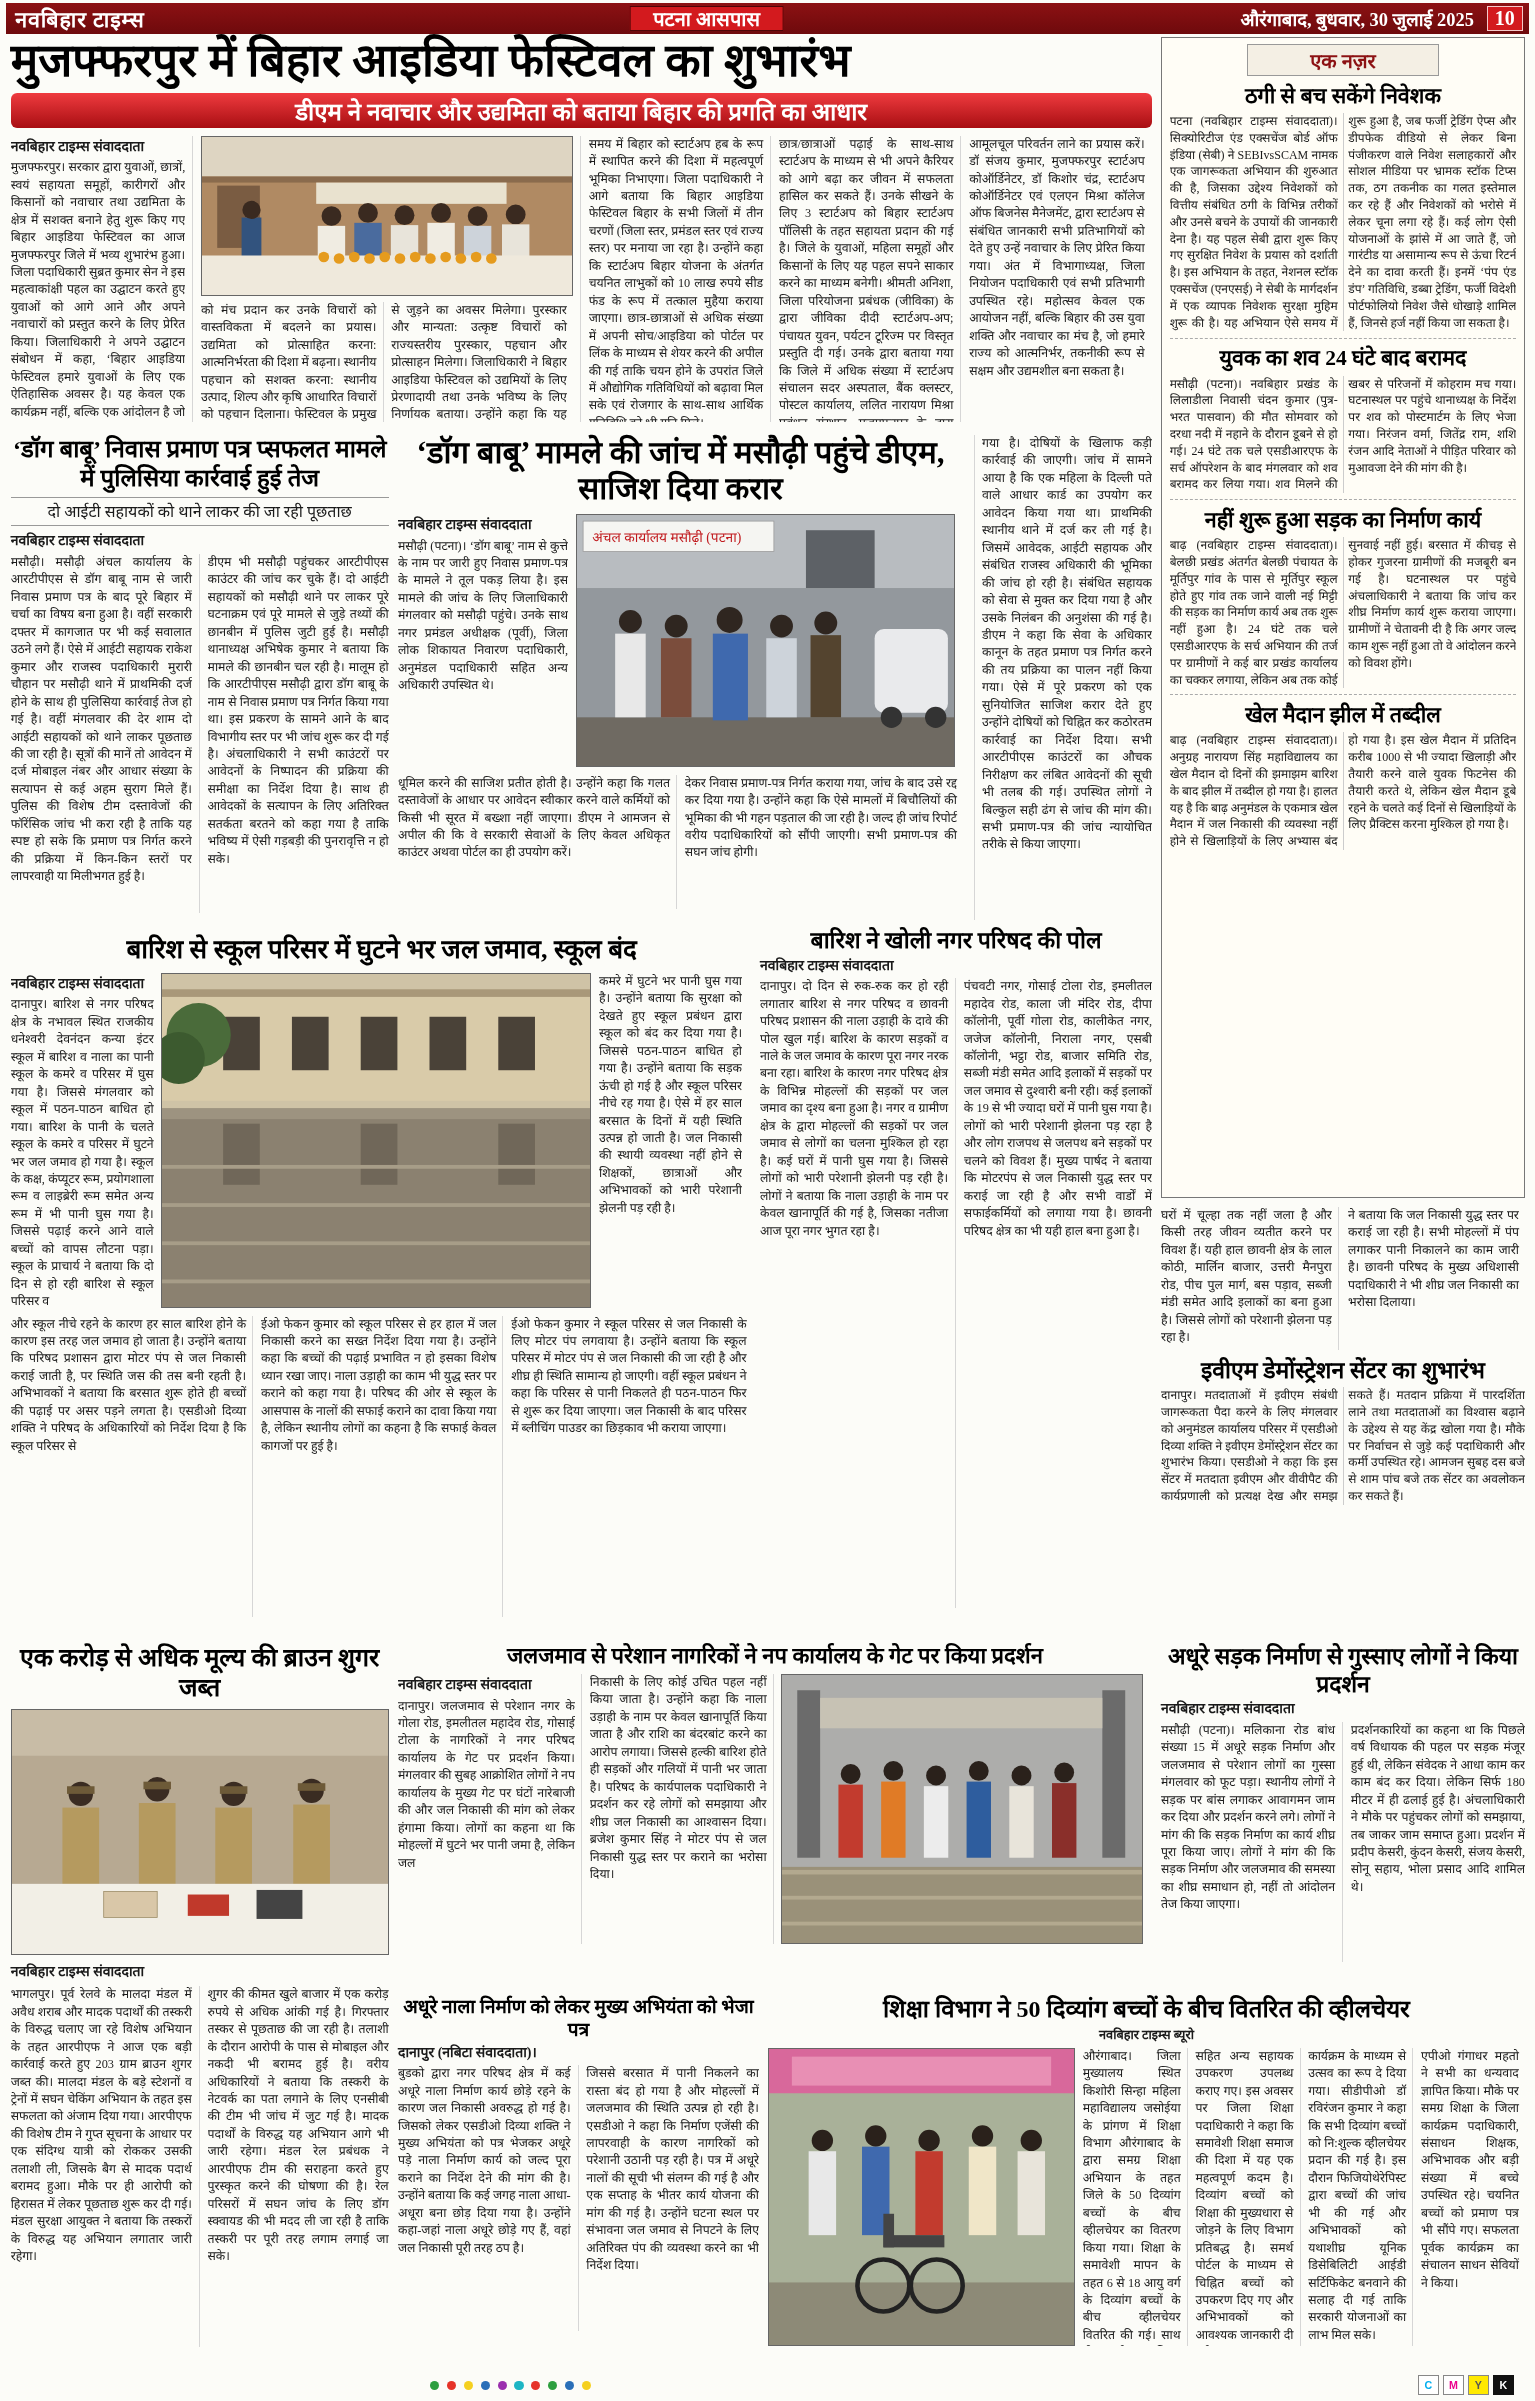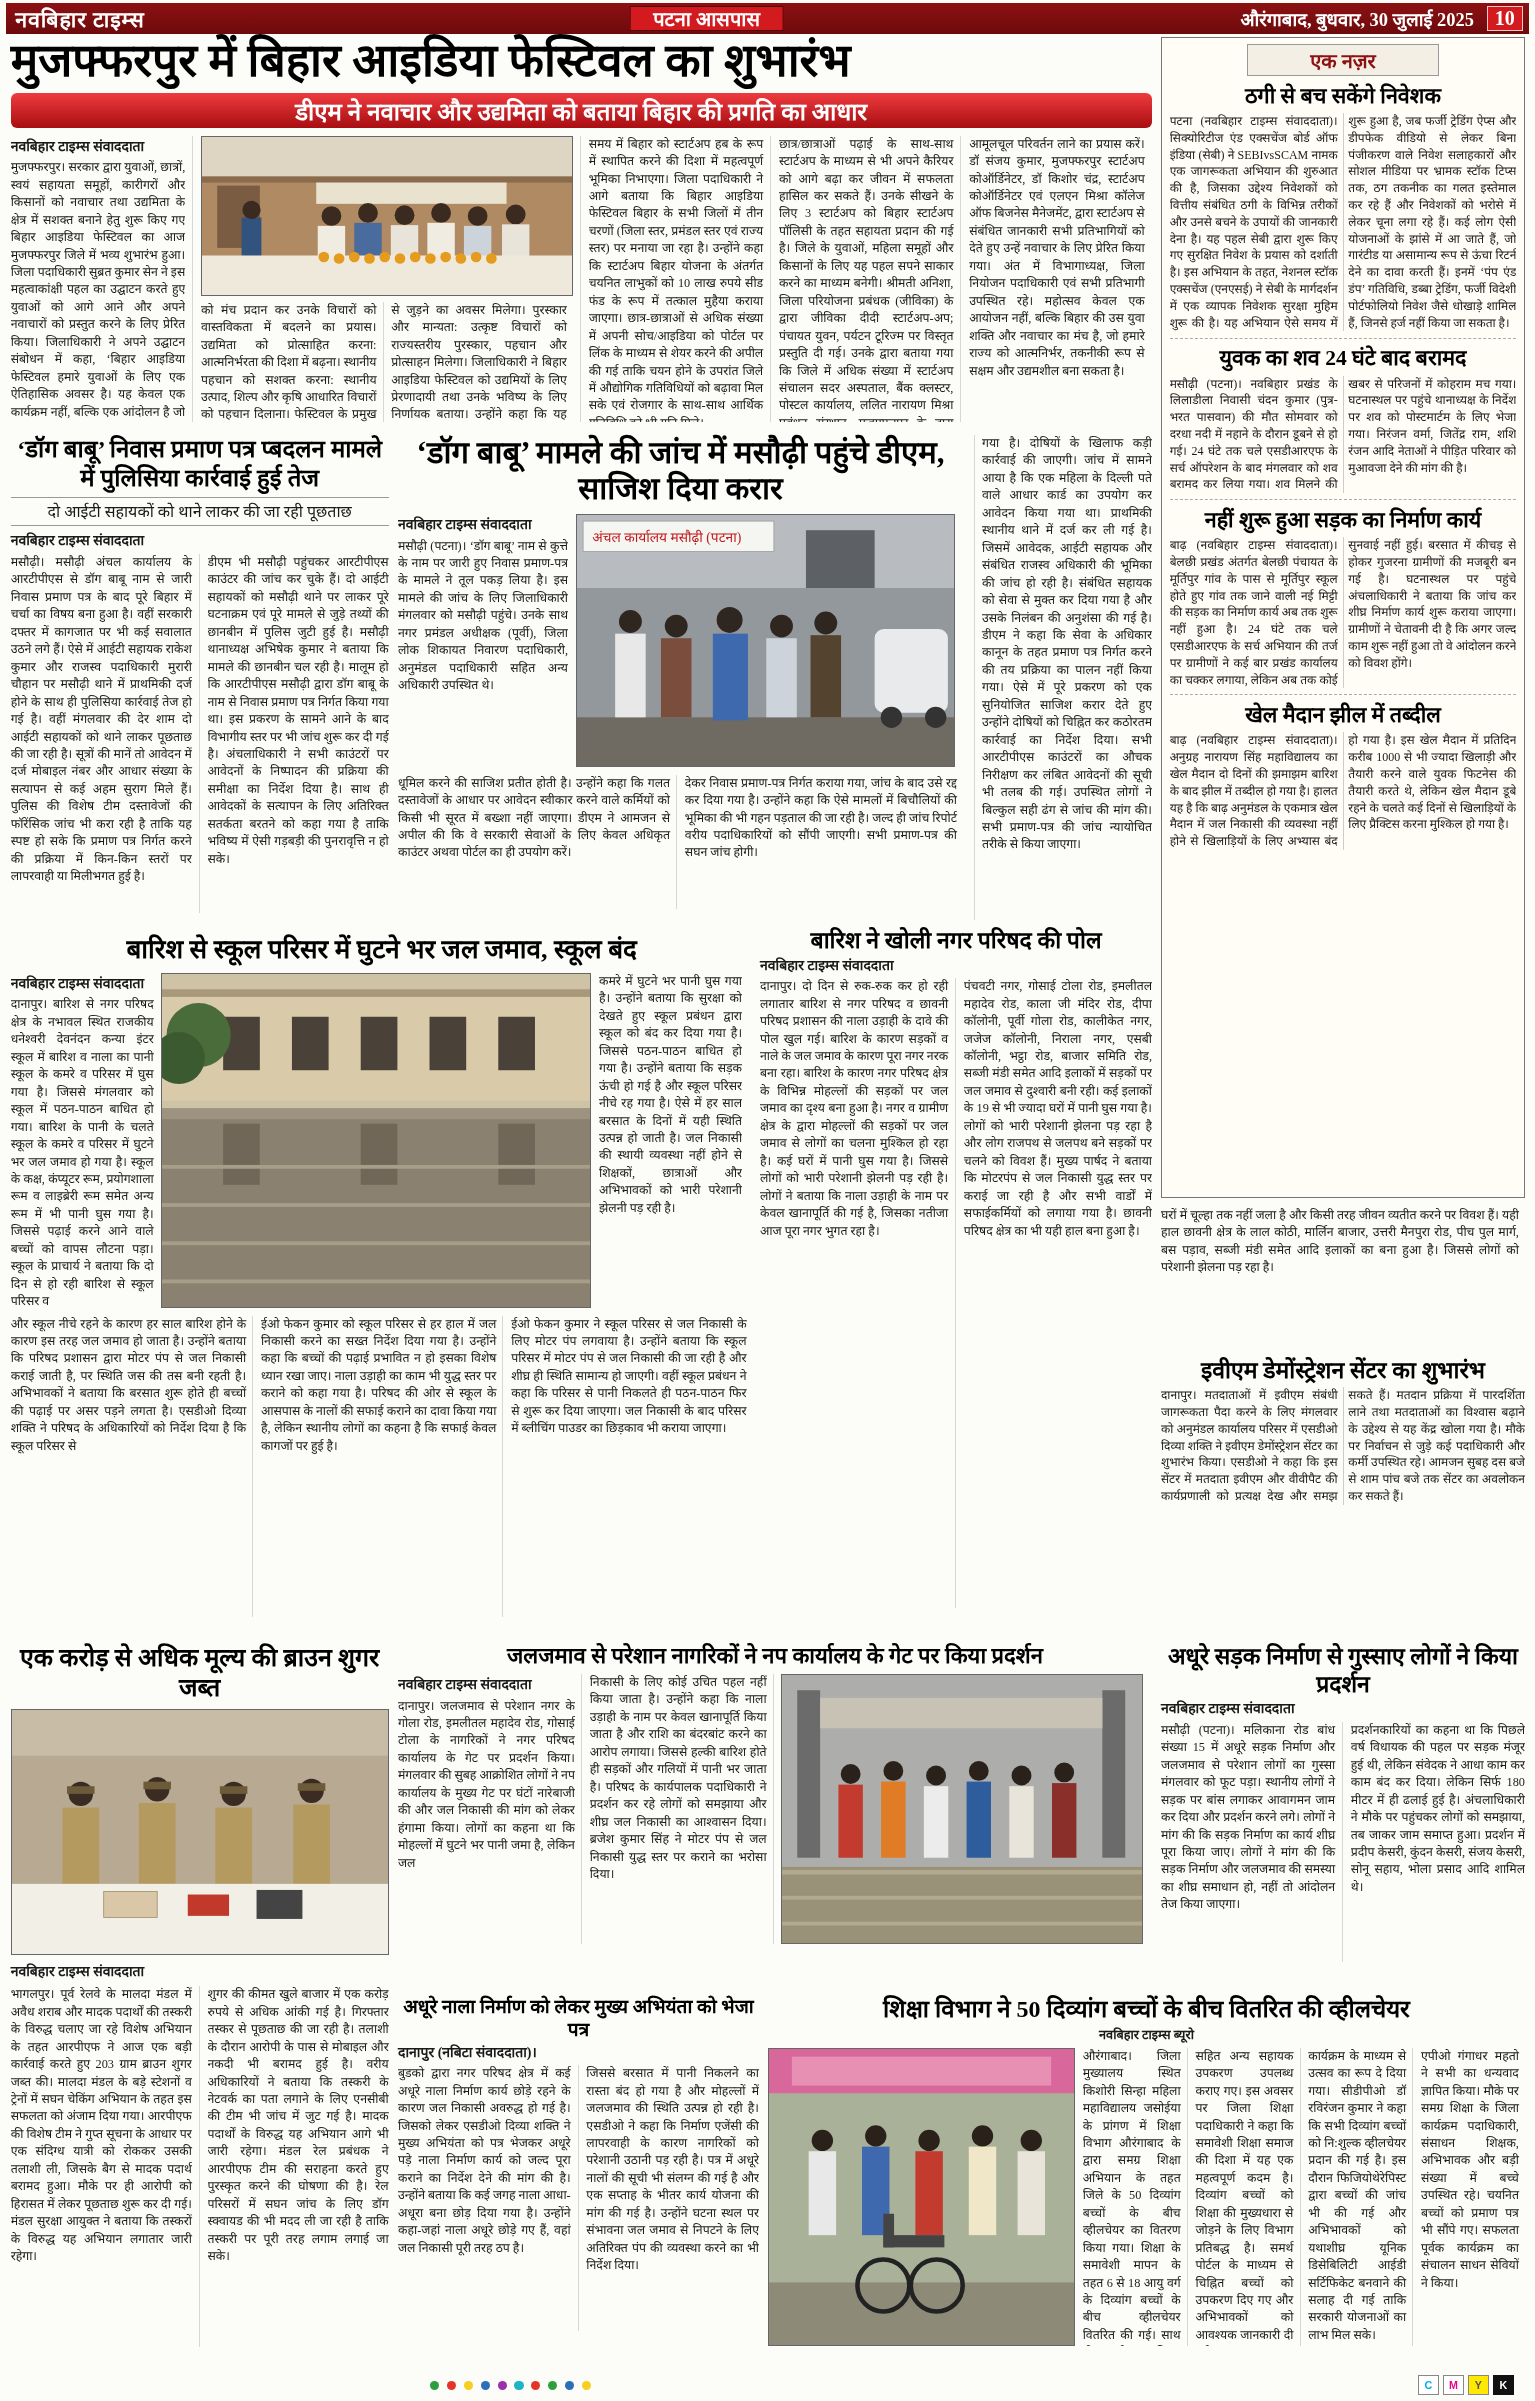--- a/index.html
+++ b/index.html
@@ -220,21 +220,21 @@
       <h3>नहीं शुरू हुआ सड़क का निर्माण कार्य</h3>
       <div class="sb-body sb-b3">बाढ़ (नवबिहार टाइम्स संवाददाता)। बेलछी प्रखंड अंतर्गत बेलछी पंचायत के मूर्तिपुर गांव के पास से मूर्तिपुर स्कूल होते हुए गांव तक जाने वाली नई मिट्टी की सड़क का निर्माण कार्य अब तक शुरू नहीं हुआ है। 24 घंटे तक चले एसडीआरएफ के सर्च अभियान की तर्ज पर ग्रामीणों ने कई बार प्रखंड कार्यालय का चक्कर लगाया, लेकिन अब तक कोई सुनवाई नहीं हुई। बरसात में कीचड़ से होकर गुजरना ग्रामीणों की मजबूरी बन गई है। घटनास्थल पर पहुंचे अंचलाधिकारी ने बताया कि जांच कर शीघ्र निर्माण कार्य शुरू कराया जाएगा। ग्रामीणों ने चेतावनी दी है कि अगर जल्द काम शुरू नहीं हुआ तो वे आंदोलन करने को विवश होंगे।</div>
     </div>
     <div class="sb-article">
       <h3>खेल मैदान झील में तब्दील</h3>
       <div class="sb-body sb-b4">बाढ़ (नवबिहार टाइम्स संवाददाता)। अनुग्रह नारायण सिंह महाविद्यालय का खेल मैदान दो दिनों की झमाझम बारिश के बाद झील में तब्दील हो गया है। हालत यह है कि बाढ़ अनुमंडल के एकमात्र खेल मैदान में जल निकासी की व्यवस्था नहीं होने से खिलाड़ियों के लिए अभ्यास बंद हो गया है। इस खेल मैदान में प्रतिदिन करीब 1000 से भी ज्यादा खिलाड़ी और तैयारी करने वाले युवक फिटनेस की तैयारी करते थे, लेकिन खेल मैदान डूबे रहने के चलते कई दिनों से खिलाड़ियों के लिए प्रैक्टिस करना मुश्किल हो गया है।</div>
     </div>
   </div>
 
   <div class="dog-left">
-    <h2>‘डॉग बाबू’ निवास प्रमाण पत्र प्बदलन मामले में पुलिसिया कार्रवाई हुई तेज</h2>
+    <h2>‘डॉग बाबू’ निवास प्रमाण पत्र प्सफलत मामले में पुलिसिया कार्रवाई हुई तेज</h2>
     <div class="dog-sub">दो आईटी सहायकों को थाने लाकर की जा रही पूछताछ</div>
     <div class="byline">नवबिहार टाइम्स संवाददाता</div>
     <div class="cols">
       <div class="col bodytext">मसौढ़ी। मसौढ़ी अंचल कार्यालय के आरटीपीएस से डॉग बाबू नाम से जारी निवास प्रमाण पत्र के बाद पूरे बिहार में चर्चा का विषय बना हुआ है। वहीं सरकारी दफ्तर में कागजात पर भी कई सवालात उठने लगे हैं। ऐसे में आईटी सहायक राकेश कुमार और राजस्व पदाधिकारी मुरारी चौहान पर मसौढ़ी थाने में प्राथमिकी दर्ज होने के साथ ही पुलिसिया कार्रवाई तेज हो गई है। वहीं मंगलवार की देर शाम दो आईटी सहायकों को थाने लाकर पूछताछ की जा रही है। सूत्रों की मानें तो आवेदन में दर्ज मोबाइल नंबर और आधार संख्या के सत्यापन से कई अहम सुराग मिले हैं। पुलिस की विशेष टीम दस्तावेजों की फॉरेंसिक जांच भी करा रही है ताकि यह स्पष्ट हो सके कि प्रमाण पत्र निर्गत करने की प्रक्रिया में किन-किन स्तरों पर लापरवाही या मिलीभगत हुई है।</div>
       <div class="col bodytext">डीएम भी मसौढ़ी पहुंचकर आरटीपीएस काउंटर की जांच कर चुके हैं। दो आईटी सहायकों को मसौढ़ी थाने पर लाकर पूरे घटनाक्रम एवं पूरे मामले से जुड़े तथ्यों की छानबीन में पुलिस जुटी हुई है। मसौढ़ी थानाध्यक्ष अभिषेक कुमार ने बताया कि मामले की छानबीन चल रही है। मालूम हो कि आरटीपीएस मसौढ़ी द्वारा डॉग बाबू के नाम से निवास प्रमाण पत्र निर्गत किया गया था। इस प्रकरण के सामने आने के बाद विभागीय स्तर पर भी जांच शुरू कर दी गई है। अंचलाधिकारी ने सभी काउंटरों पर आवेदनों के निष्पादन की प्रक्रिया की समीक्षा का निर्देश दिया है। साथ ही आवेदकों के सत्यापन के लिए अतिरिक्त सतर्कता बरतने को कहा गया है ताकि भविष्य में ऐसी गड़बड़ी की पुनरावृत्ति न हो सके।</div>
     </div>
   </div>
 
   <div class="dog-center">
     <div class="dc-main">
@@ -320,20 +320,21 @@
     <div class="byline">नवबिहार टाइम्स संवाददाता</div>
     <div class="cols">
       <div class="col bodytext">दानापुर। दो दिन से रुक-रुक कर हो रही लगातार बारिश से नगर परिषद व छावनी परिषद प्रशासन की नाला उड़ाही के दावे की पोल खुल गई। बारिश के कारण सड़कों व नाले के जल जमाव के कारण पूरा नगर नरक बना रहा। बारिश के कारण नगर परिषद क्षेत्र के विभिन्न मोहल्लों की सड़कों पर जल जमाव का दृश्य बना हुआ है। नगर व ग्रामीण क्षेत्र के द्वारा मोहल्लों की सड़कों पर जल जमाव से लोगों का चलना मुश्किल हो रहा है। कई घरों में पानी घुस गया है। जिससे लोगों को भारी परेशानी झेलनी पड़ रही है। लोगों ने बताया कि नाला उड़ाही के नाम पर केवल खानापूर्ति की गई है, जिसका नतीजा आज पूरा नगर भुगत रहा है।</div>
       <div class="col bodytext">पंचवटी नगर, गोसाई टोला रोड, इमलीतल महादेव रोड, काला जी मंदिर रोड, दीपा कॉलोनी, पूर्वी गोला रोड, कालीकेत नगर, जजेज कॉलोनी, निराला नगर, एसबी कॉलोनी, भट्ठा रोड, बाजार समिति रोड, सब्जी मंडी समेत आदि इलाकों में सड़कों पर जल जमाव से दुश्वारी बनी रही। कई इलाकों के 19 से भी ज्यादा घरों में पानी घुस गया है। लोगों को भारी परेशानी झेलना पड़ रहा है और लोग राजपथ से जलपथ बने सड़कों पर चलने को विवश हैं। मुख्य पार्षद ने बताया कि मोटरपंप से जल निकासी युद्ध स्तर पर कराई जा रही है और सभी वार्डों में सफाईकर्मियों को लगाया गया है। छावनी परिषद क्षेत्र का भी यही हाल बना हुआ है।</div>
     </div>
   </div>
 
   <div class="r3">
     <div class="r3-cont">
       <div class="col bodytext">घरों में चूल्हा तक नहीं जला है और किसी तरह जीवन व्यतीत करने पर विवश हैं। यही हाल छावनी क्षेत्र के लाल कोठी, मार्लिन बाजार, उत्तरी मैनपुरा रोड, पीच पुल मार्ग, बस पड़ाव, सब्जी मंडी समेत आदि इलाकों का बना हुआ है। जिससे लोगों को परेशानी झेलना पड़ रहा है।</div>
+      <div class="col bodytext">ने बताया कि जल निकासी युद्ध स्तर पर कराई जा रही है। सभी मोहल्लों में पंप लगाकर पानी निकालने का काम जारी है। छावनी परिषद के मुख्य अधिशासी पदाधिकारी ने भी शीघ्र जल निकासी का भरोसा दिलाया।</div>
     </div>
     <div class="evm">
       <h3>इवीएम डेमोंस्ट्रेशन सेंटर का शुभारंभ</h3>
       <div class="evm-body">दानापुर। मतदाताओं में इवीएम संबंधी जागरूकता पैदा करने के लिए मंगलवार को अनुमंडल कार्यालय परिसर में एसडीओ दिव्या शक्ति ने इवीएम डेमोंस्ट्रेशन सेंटर का शुभारंभ किया। एसडीओ ने कहा कि इस सेंटर में मतदाता इवीएम और वीवीपैट की कार्यप्रणाली को प्रत्यक्ष देख और समझ सकते हैं। मतदान प्रक्रिया में पारदर्शिता लाने तथा मतदाताओं का विश्वास बढ़ाने के उद्देश्य से यह केंद्र खोला गया है। मौके पर निर्वाचन से जुड़े कई पदाधिकारी और कर्मी उपस्थित रहे। आमजन सुबह दस बजे से शाम पांच बजे तक सेंटर का अवलोकन कर सकते हैं।</div>
     </div>
   </div>
 
   <div class="brown">
     <h2>एक करोड़ से अधिक मूल्य की ब्राउन शुगर जब्त</h2>
     <div class="photo">

